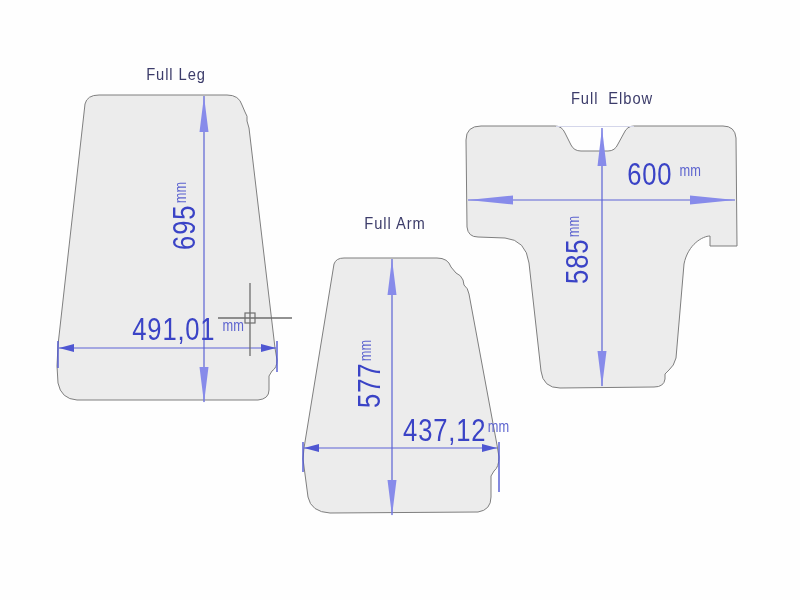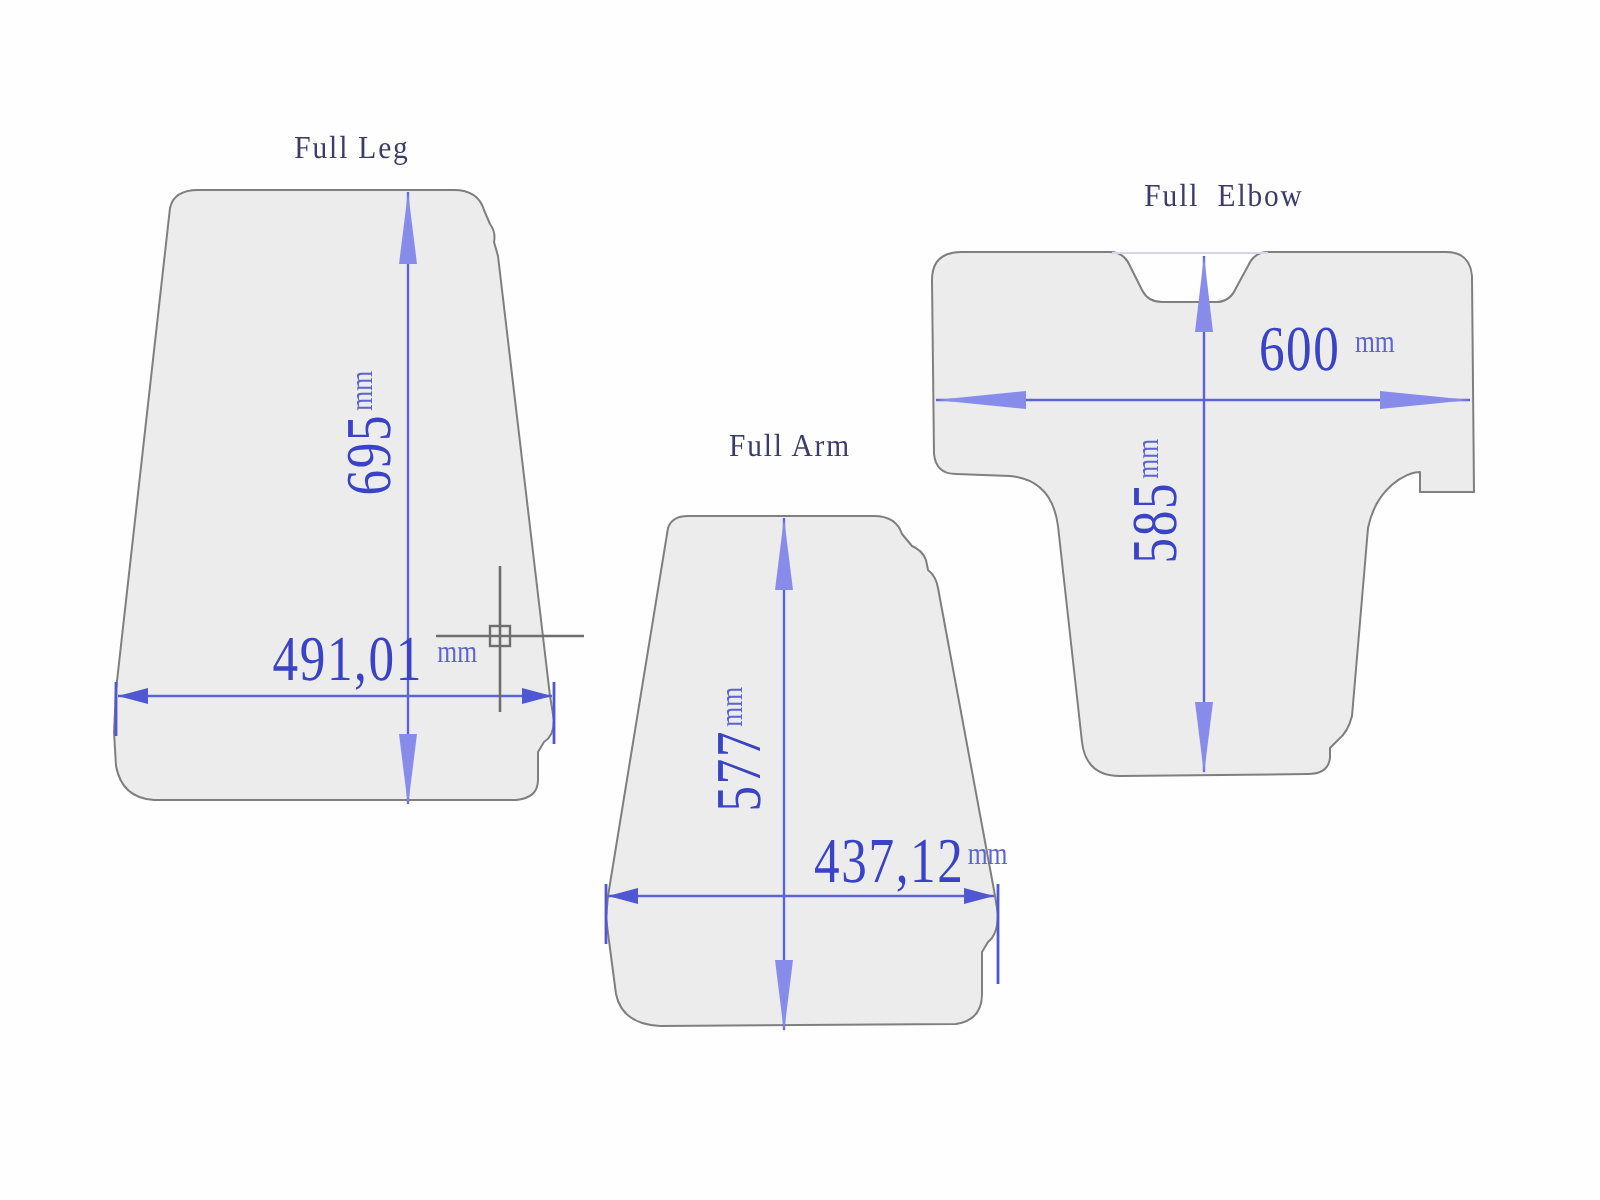--- a/index.html
+++ b/index.html
@@ -1,18 +1,18 @@
 <!DOCTYPE html>
 <html><head>
 <meta charset="utf-8">
 <style>
   html,body{margin:0;padding:0;background:#ffffff;}
   .canvas{
     position:relative;width:800px;height:600px;background:#fefefe;
-    overflow:hidden;font-family:Liberation Serif, serif;
+    overflow:hidden;font-family:Liberation Sans, sans-serif;
   }
   .canvas svg{position:absolute;left:0;top:0;}
   .piece{fill:#ececec;stroke:#7f7f7f;stroke-width:1;stroke-linejoin:round;}
   .dimline{stroke:#5c63d6;stroke-width:1.2;fill:none;}
   .extline{stroke:#4f57d2;stroke-width:1.4;fill:none;}
   .bridge{stroke:#d4d6ea;stroke-width:1;fill:none;}
   .arrow-light{fill:#878bea;stroke:none;}
   .arrow-dark{fill:#4f57d2;stroke:none;}
   .cursorline{stroke:#6e6e6e;stroke-width:1.3;fill:none;}
   .cursorbox{stroke:#6e6e6e;stroke-width:1.2;fill:none;}

